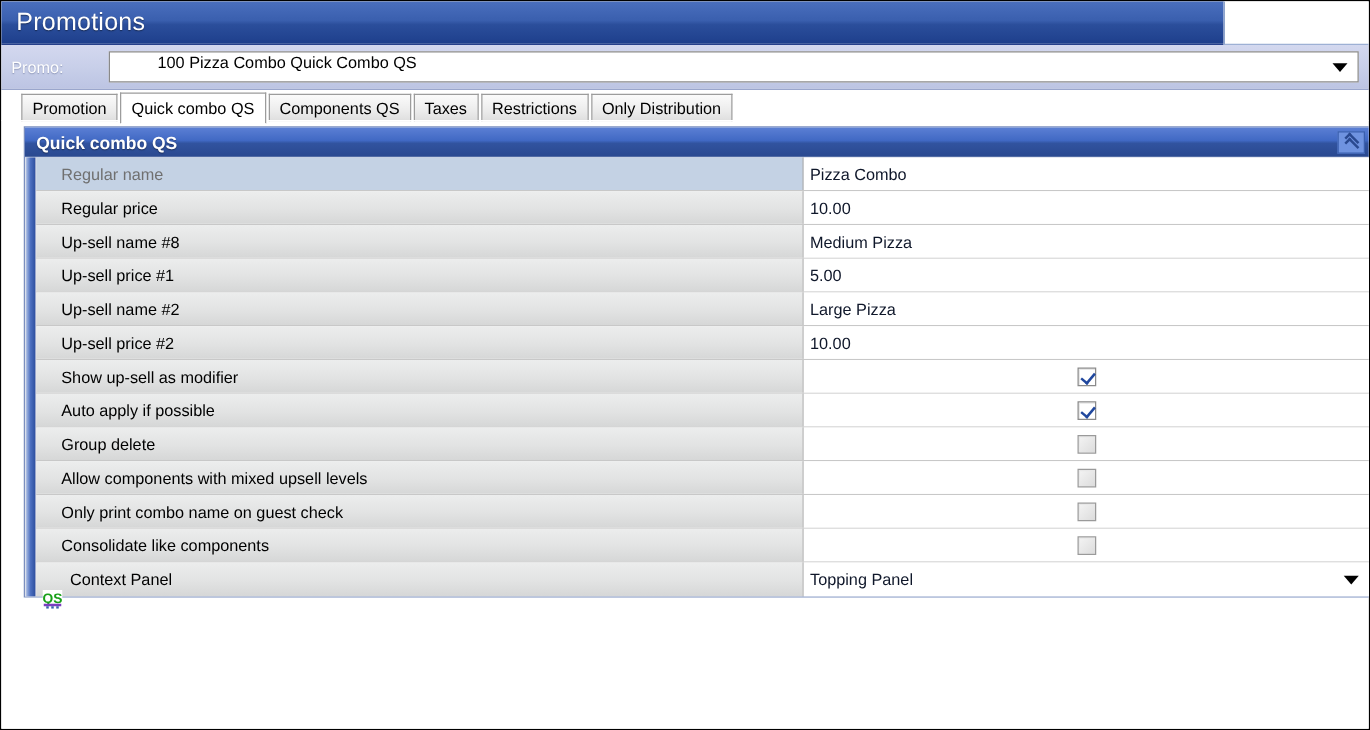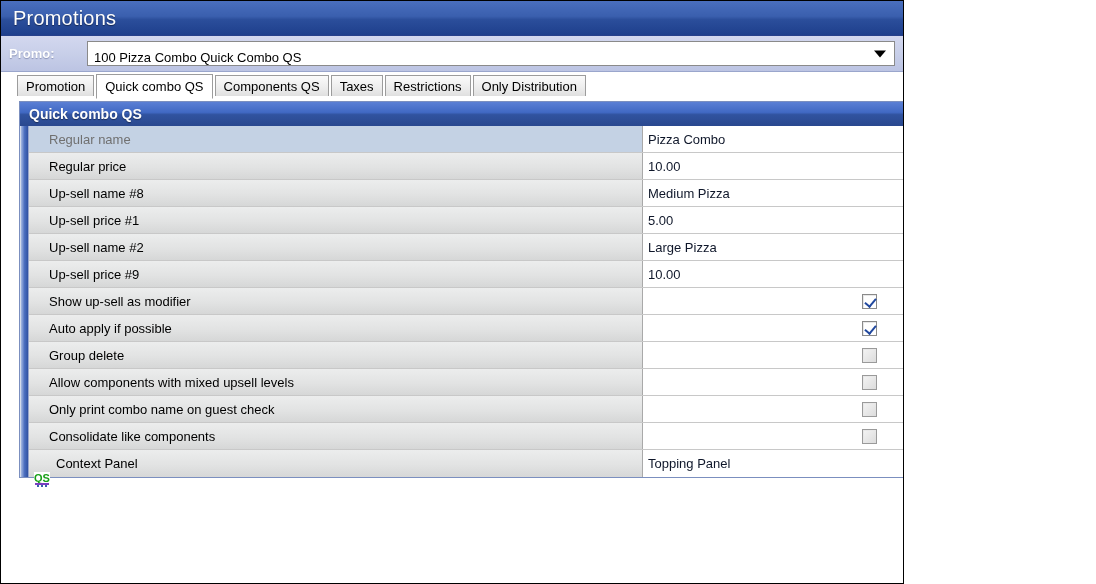--- a/index.html
+++ b/index.html
@@ -3,21 +3,21 @@
 <meta charset="utf-8">
 <style>
   * { box-sizing: border-box; }
   html, body {
     margin: 0; padding: 0;
     background: #ffffff;
     font-family: "Liberation Sans", sans-serif;
   }
   #app {
     position: relative;
-    width: 904px; height: 584px;
+    width: 1096px; height: 584px;
     background: #ffffff;
     border: 1px solid #000000;
     overflow: hidden;
   }
 
   
   .titlebar {
     position: relative;
     height: 35px;
     display: flex;
@@ -50,33 +50,34 @@
     height: 36px;
     background: linear-gradient(to bottom, #d3d8ef 0%, #c8cfe9 50%, #bcc4e3 100%);
     display: flex;
     align-items: center;
     padding: 0 8px 0 8px;
     border-bottom: 1px solid #9aa6cc;
   }
   .promo-label {
     color: #ffffff;
     font-size: 13px;
-    font-weight: bold;
+    font-weight: normal;
     text-shadow: 0 1px 1px rgba(90,100,140,0.55);
     width: 78px;
     flex: 0 0 78px;
   }
   .promo-combo {
     flex: 1 1 auto;
     height: 25px;
     background: #ffffff;
     border: 1px solid #8a8a8a;
     display: flex;
-    align-items: flex-end;
-    position: relative;
+    align-items: flex-start;
+    position: relative;
+    padding-left: 32px;
   }
   .promo-value {
     font-size: 13px;
     color: #000000;
     padding-left: 6px;
     white-space: nowrap;
     overflow: hidden;
   }
   .combo-arrow {
     position: absolute;
@@ -365,21 +366,21 @@
             <div class="row">
               <div class="cell-label">
                 <span>Up-sell name #2</span>
               </div>
               <div class="cell-value">
                 <span>Large Pizza</span>
               </div>
             </div>
             <div class="row">
               <div class="cell-label">
-                <span>Up-sell price #9</span>
+                <span>Up-sell price #2</span>
               </div>
               <div class="cell-value">
                 <span>10.00</span>
               </div>
             </div>
             <div class="row">
               <div class="cell-label">
                 <span>Show up-sell as modifier</span>
               </div>
               <div class="cell-value center">

